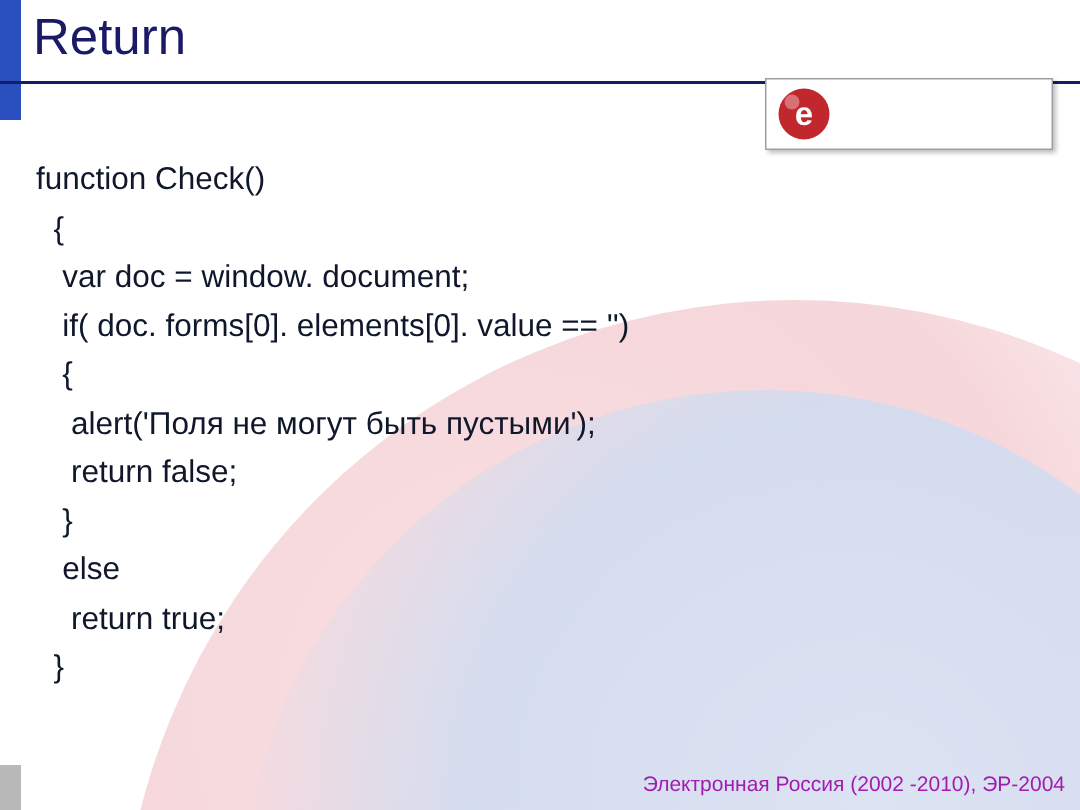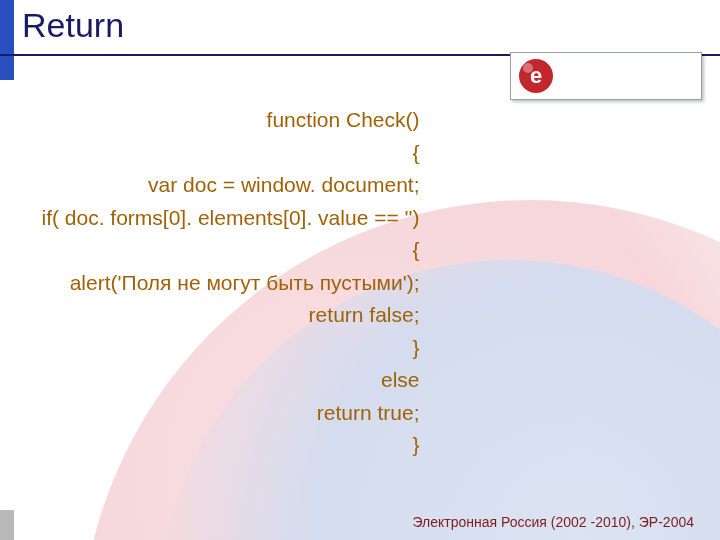--- a/index.html
+++ b/index.html
@@ -1,15 +1,15 @@
 <!DOCTYPE html>
 <html><head>
 <meta charset="utf-8">
 <style>
-  * { margin: 0; padding: 0; box-sizing: border-box; text-align: right; }
+  * { margin: 0; padding: 0; box-sizing: border-box; }
   html, body { width: 720px; height: 540px; overflow: hidden; }
   body {
     font-family: Verdana, Arial, sans-serif;
     background: #fff;
     position: relative;
   }
   .bg-shapes {
     position: absolute;
     inset: 0;
     z-index: 0;
@@ -115,32 +115,32 @@
     font-size: 28px;
     font-style: italic;
     color: #1a1a1a;
     letter-spacing: -0.5px;
   }
   .code {
     position: absolute;
     left: 24px;
     top: 104px;
     font-size: 21px;
-    color: #a16207;
+    color: #0f172a;
     font-family: Verdana, Arial, sans-serif;
     line-height: 1.55;
     z-index: 3;
     white-space: pre;
   }
   .footer {
     position: absolute;
-    right: 26px;
+    right: 10px;
     bottom: 10px;
     font-size: 14px;
-    color: #7f1d1d;
+    color: #a21caf;
     font-family: Arial, sans-serif;
     z-index: 3;
   }
 </style>
 </head>
 <body>
 
 <div class="bg-shapes">
   <div class="swoosh-red"></div>
   <div class="swoosh-blue"></div>

